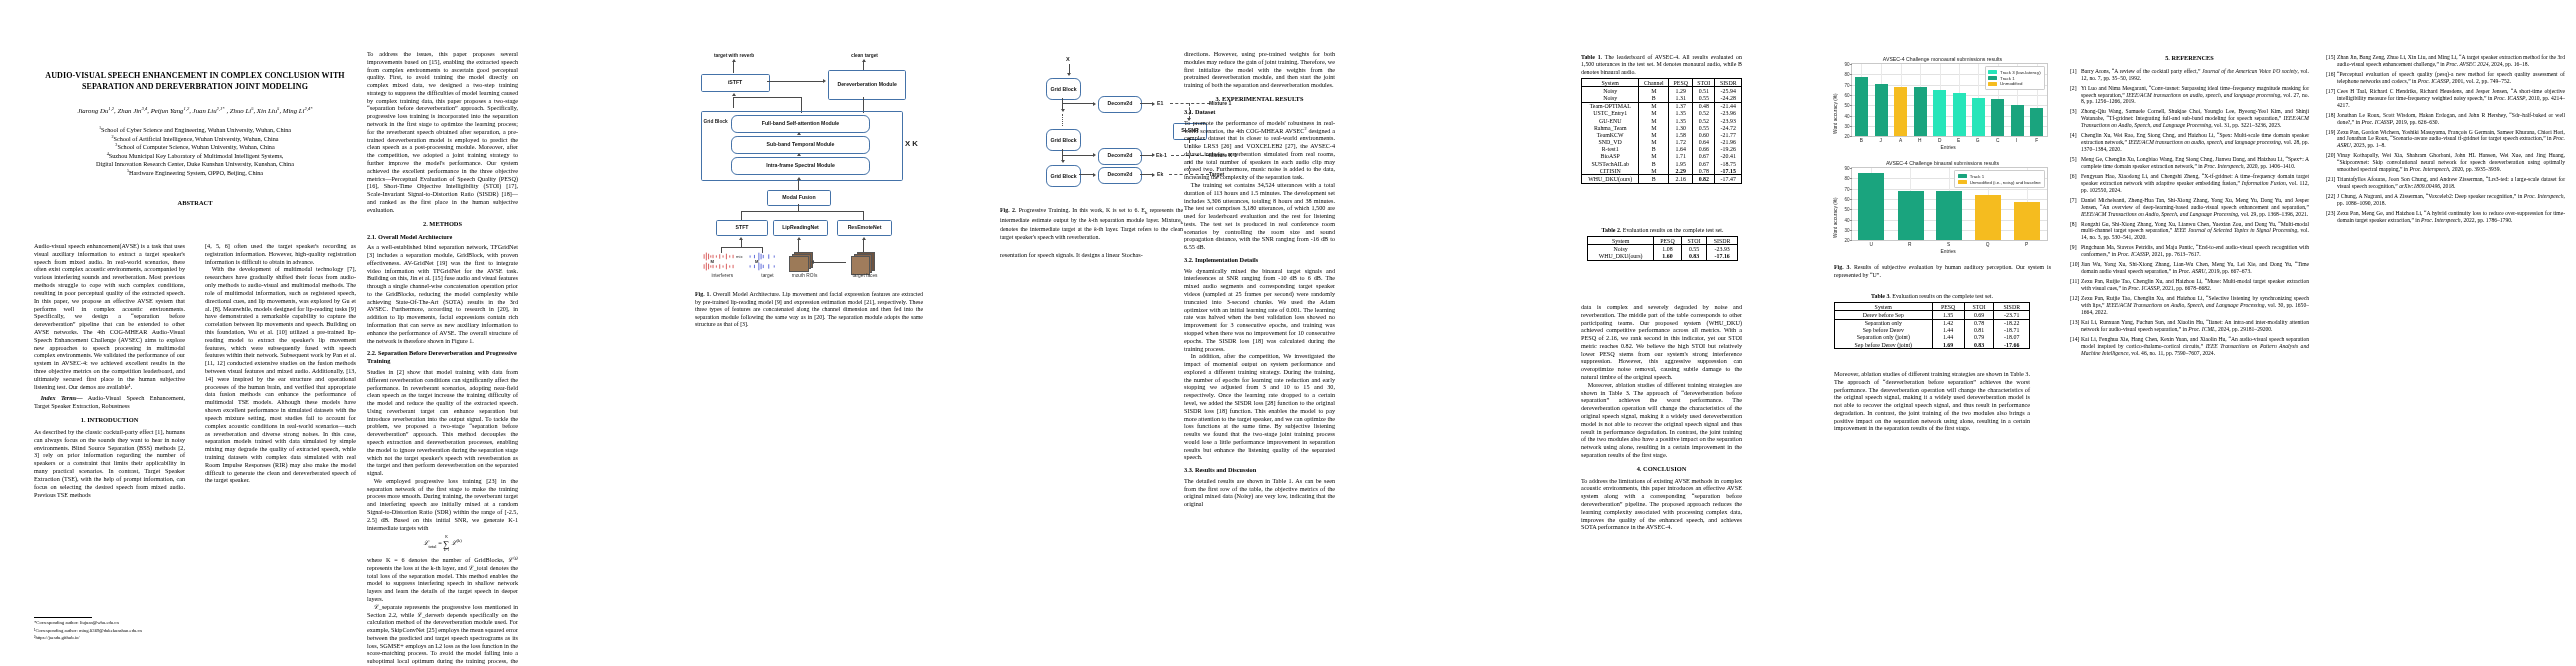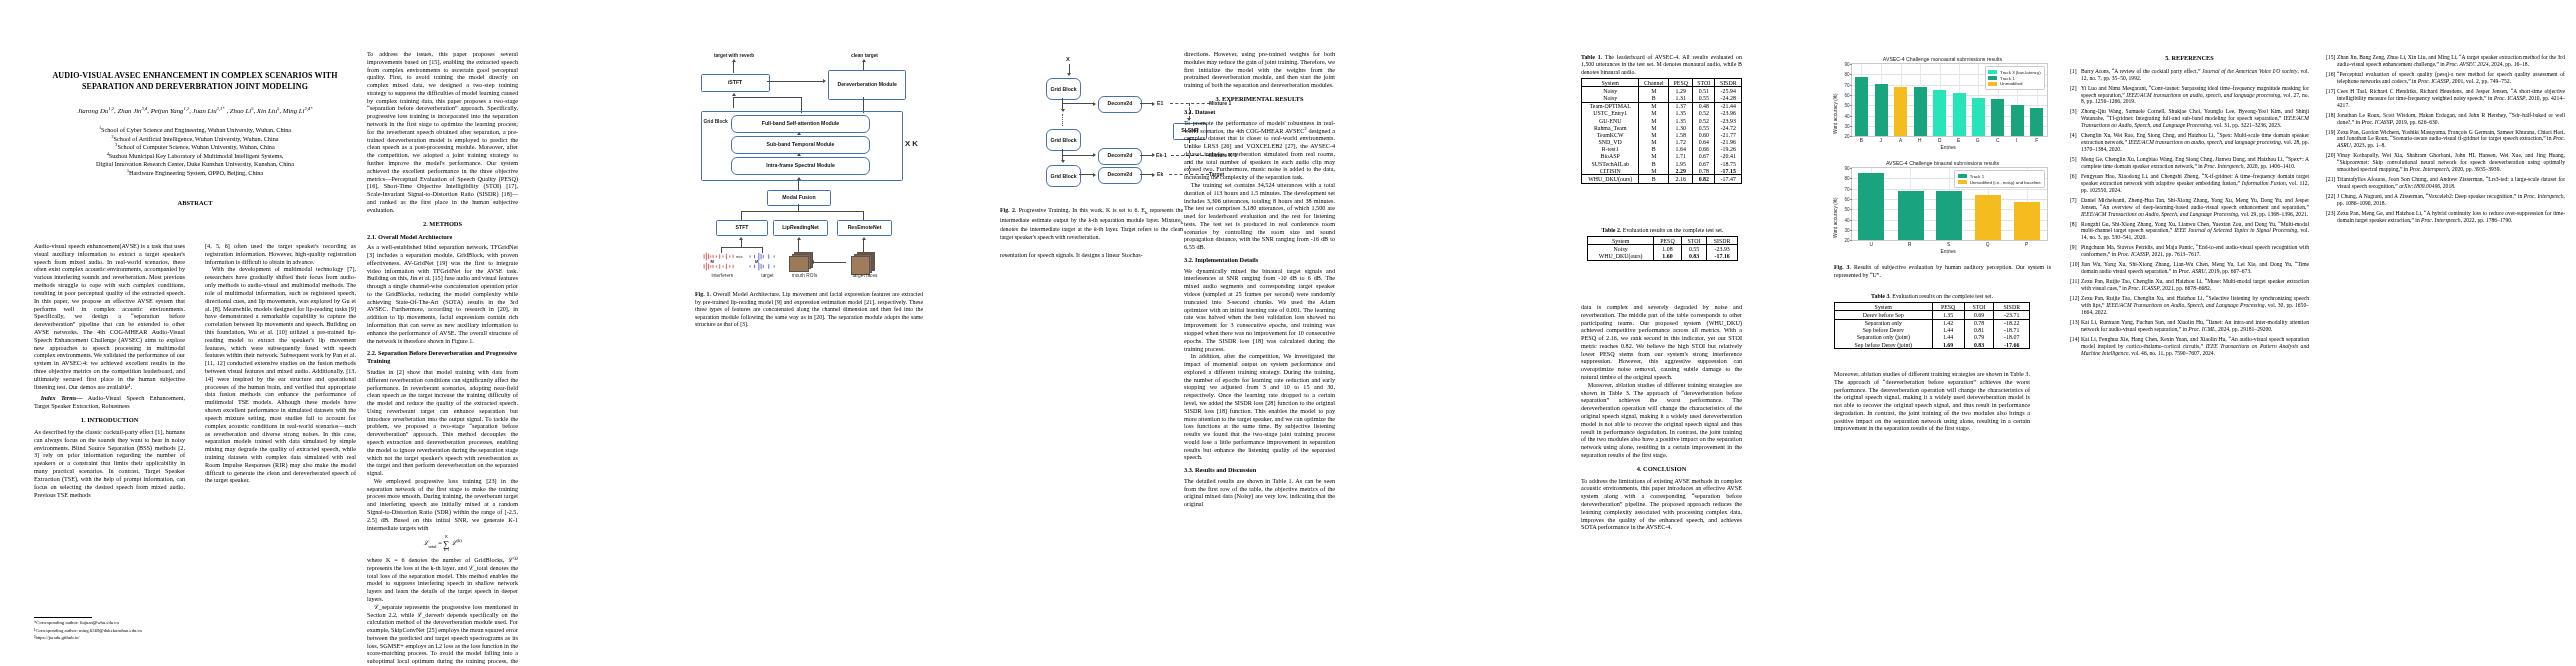--- a/index.html
+++ b/index.html
@@ -83,21 +83,21 @@
   .ref .num{width:11px;flex:0 0 11px;}
   .ref .body{flex:1;}
   .refs i{font-style:italic;}
 </style>
 </head>
 <body>
 
 <div class="page">
 
   <div class="titleblock">
-    <div class="paper-title" id="t-title">AUDIO-VISUAL AVSEC ENHANCEMENT IN COMPLEX SCENARIOS WITH SEPARATION AND DEREVERBRATION JOINT MODELING</div>
+    <div class="paper-title" id="t-title">AUDIO-VISUAL SPEECH ENHANCEMENT IN COMPLEX CONCLUSION WITH SEPARATION AND DEREVERBRATION JOINT MODELING</div>
     <div class="authors" id="t-authors">Jiarong Du<sup>1,2</sup>, Zhan Jin<sup>3,4</sup>, Peijun Yang<sup>1,2</sup>, Juan Liu<sup>2,1*</sup> , Zhuo Li<sup>5</sup>, Xin Liu<sup>5</sup>, Ming Li<sup>2,4*</sup></div>
     <div class="affils" id="t-affils"><sup>1</sup>School of Cyber Science and Engineering, Wuhan University, Wuhan, China<br><sup>2</sup>School of Artificial Intelligence, Wuhan University, Wuhan, China<br><sup>3</sup>School of Computer Science, Wuhan University, Wuhan, China<br><sup>4</sup>Suzhou Municipal Key Laboratory of Multimodal Intelligent Systems,<br>Digital Innovation Research Center, Duke Kunshan University, Kunshan, China<br><sup>5</sup>Hardware Engineering System, OPPO, Beijing, China</div>
     <div class="abs-h">ABSTRACT</div>
   </div>
 
   <div class="twocol">
     <div class="c1">
       <p class="noind">Audio-visual speech enhancement(AVSE) is a task that uses visual auxiliary information to extract a target speaker's speech from mixed audio. In real-world scenarios, there often exist complex acoustic environments, accompanied by various interfering sounds and reverberation. Most previous methods struggle to cope with such complex conditions, resulting in poor perceptual quality of the extracted speech. In this paper, we propose an effective AVSE system that performs well in complex acoustic environments. Specifically, we design a “separation before dereverberation” pipeline that can be extended to other AVSE networks. The 4th COG-MHEAR Audio-Visual Speech Enhancement Challenge (AVSEC) aims to explore new approaches to speech processing in multimodal complex environments. We validated the performance of our system in AVSEC-4: we achieved excellent results in the three objective metrics on the competition leaderboard, and ultimately secured first place in the human subjective listening test. Our demos are available¹.</p>
       <div class="gap"></div>
       <p><b><i id="t-itlabel">Index Terms—</i></b><span id="t-itterms"> Audio-Visual Speech Enhancement, Target Speaker Extraction, Robustness</span></p>

